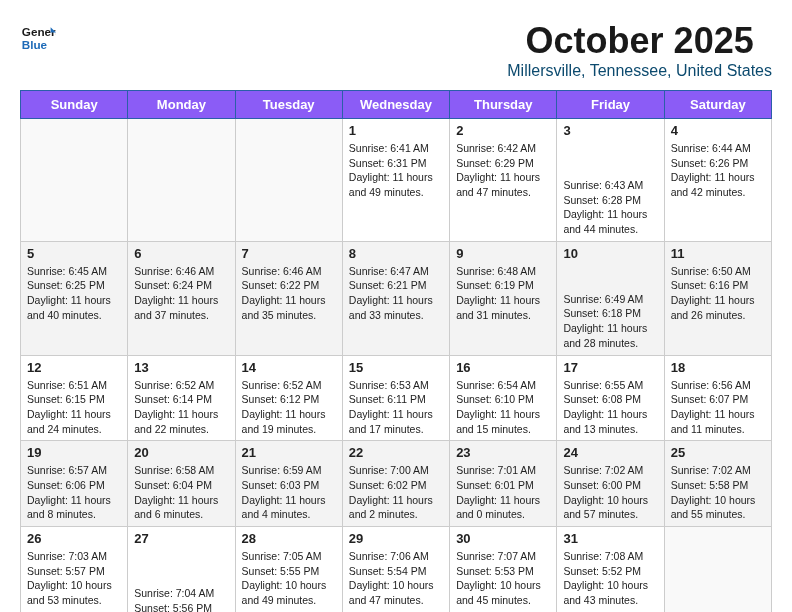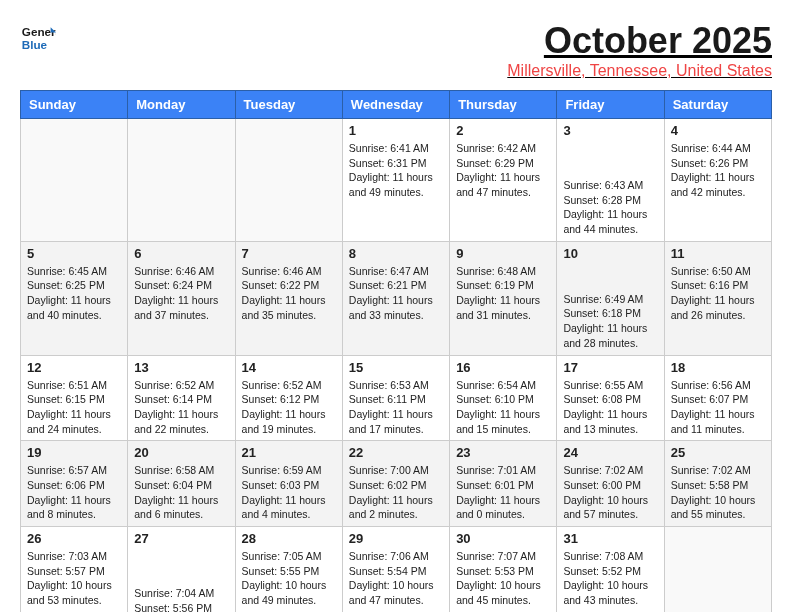--- a/index.html
+++ b/index.html
@@ -19,43 +19,42 @@
     .logo {
       display: flex;
       align-items: center;
       gap: 4px;
     }
     .logo-icon {
       width: 36px;
       height: 36px;
     }
     .title-section {
-      text-align: right;
-      text-decoration: underline;
+      text-align: center;
     }
     .month-title {
       font-size: 36px;
       font-weight: bold;
       color: #1a1a1a;
     }
     .location {
       font-size: 16px;
-      color: #ef4444;
+      color: #0c4a6e;
     }
     .calendar {
       width: 100%;
       border-collapse: collapse;
       border: 1px solid #ccc;
     }
     .calendar th {
-      background-color: #3b82f6;
+      background-color: #8b5cf6;
       color: #fff;
       font-size: 13px;
       font-weight: bold;
-      text-align: left;
+      text-align: center;
       padding: 6px 8px;
       border: 1px solid #2b5fa8;
     }
     .calendar td {
       vertical-align: top;
       width: calc(100% / 7);
       border: 1px solid #ccc;
       padding: 4px 6px;
       font-size: 11px;
       color: #222;

